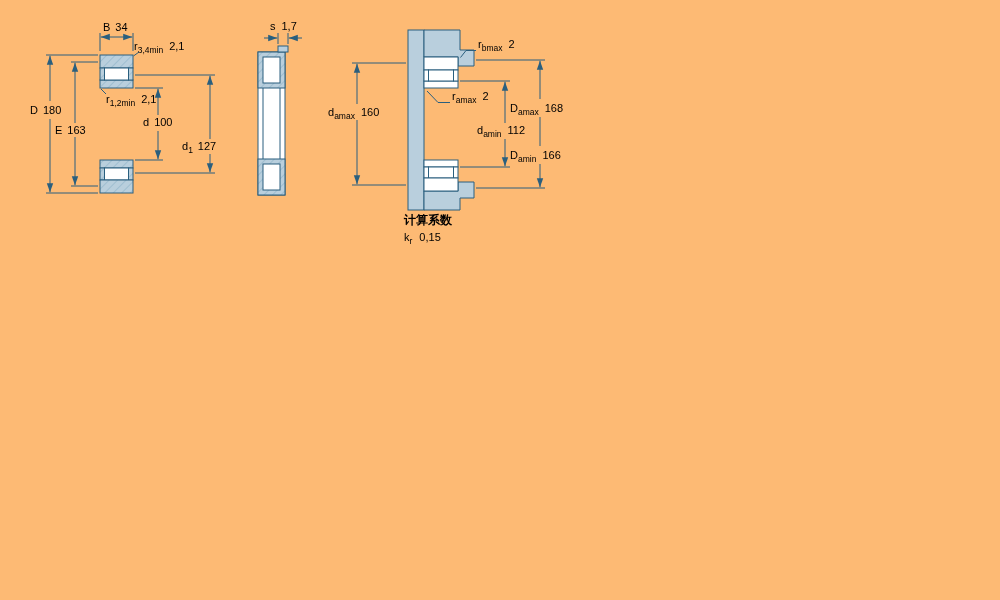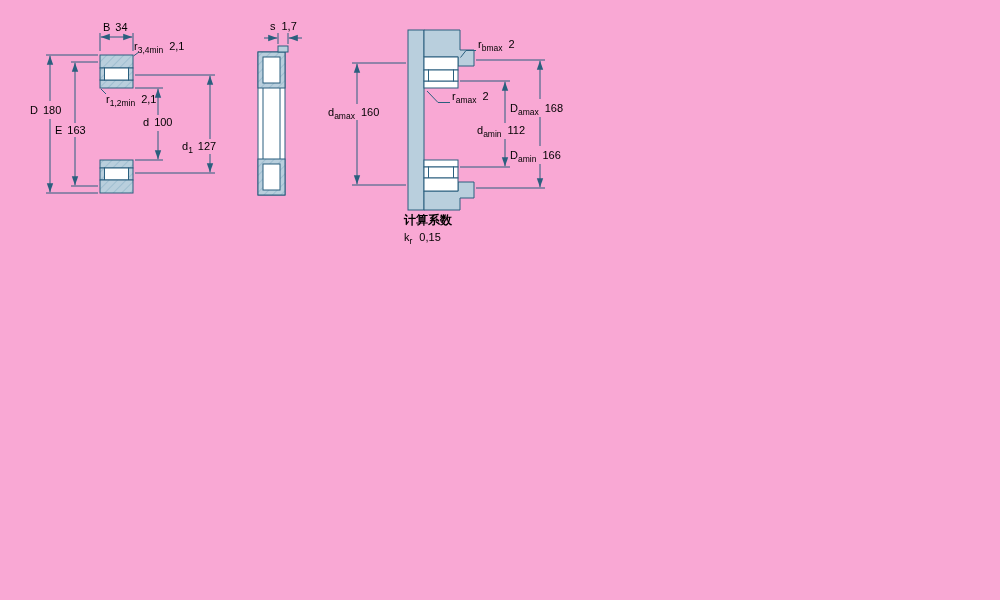--- a/index.html
+++ b/index.html
@@ -1,17 +1,17 @@
 <!DOCTYPE html>
 <html style="--line: #2a5f7e; --fill: #b9cfdd; --text: #000000;"><head>
 <meta charset="utf-8">
 <style>
   :root{ --line:#2a5f7e; --fill:#b9cfdd; --text:#000000; }
   html,body{margin:0;padding:0;background:#ffffff;}
-  .stage{position:relative;width:1000px;height:600px;background:#f9a8d4;overflow:hidden;
+  .stage{position:relative;width:1000px;height:600px;background:#fdba74;overflow:hidden;
          font-family:"Liberation Sans",sans-serif;}
   svg{display:block;}
   .ln{stroke:var(--line);stroke-width:1;fill:none;}
   .fw{fill:#ffffff;stroke:var(--line);stroke-width:1;}
   .fb{fill:var(--fill);stroke:var(--line);stroke-width:1;}
   .fh{fill:url(#hatch);stroke:var(--line);stroke-width:1;}
   .pbg{fill:var(--fill);}
   .pln{stroke:#8ab0c5;stroke-width:1.1;}
   .ahf{fill:var(--line);}
   text{font-family:"Liberation Sans",sans-serif;font-size:11px;fill:var(--text);}

